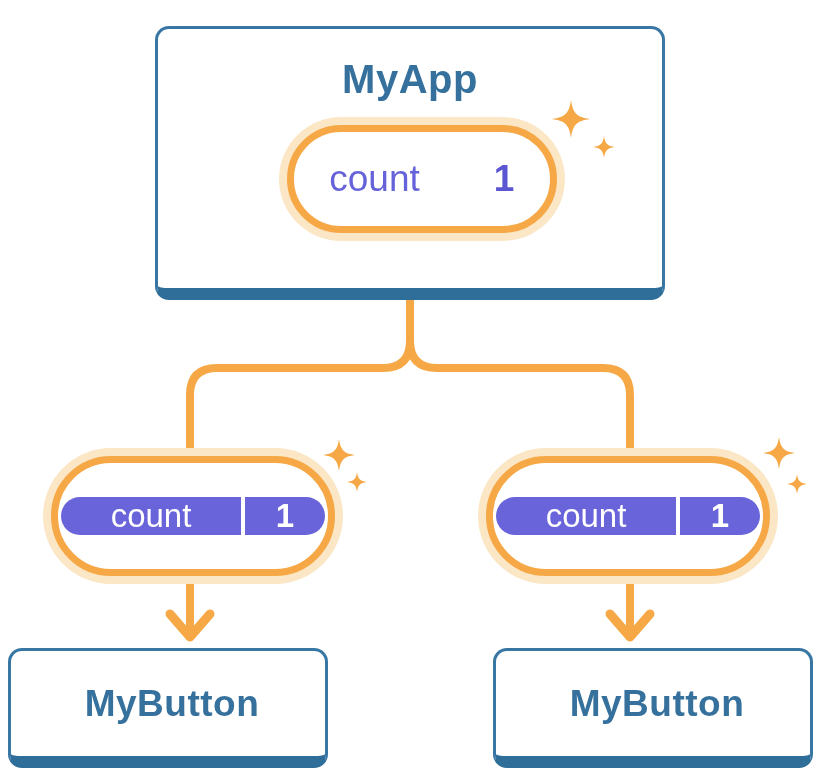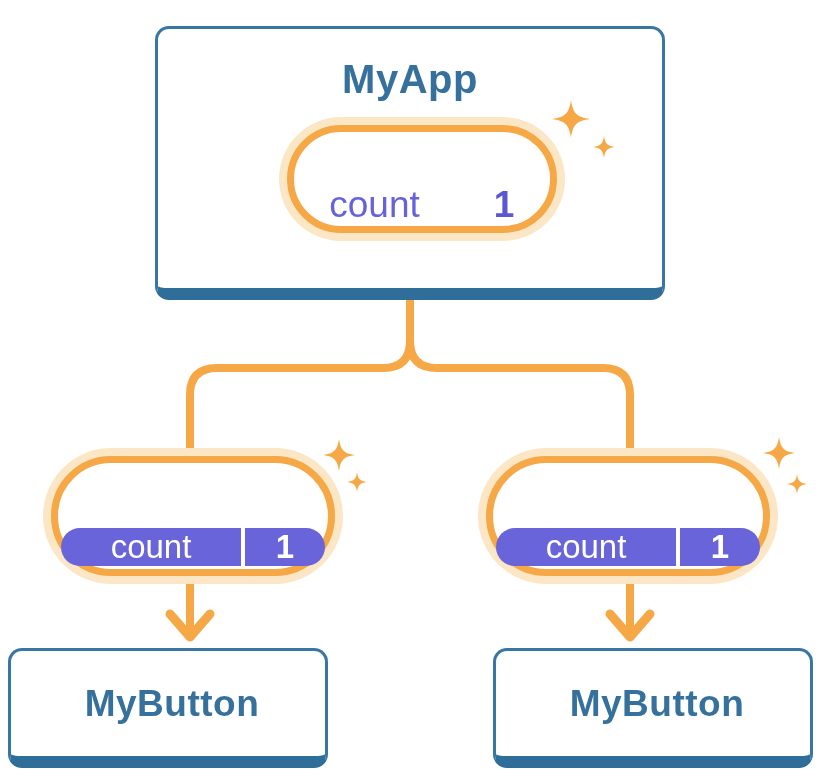--- a/index.html
+++ b/index.html
@@ -47,21 +47,21 @@
   .child-card-right { left: 493px; top: 648px; width: 320px; height: 120px; }
 
   
   .pill {
     position: absolute;
     box-sizing: border-box;
     border: 7px solid var(--accent-orange, #F5A845);
     background: #ffffff;
     box-shadow: 0 0 0 8px var(--accent-orange-light, #FBE7C6);
     display: flex;
-    align-items: flex-end;
+    align-items: center;
     z-index: 3;
   }
   .pill-light { left: 287px; top: 125px; width: 270px; height: 108px; border-radius: 54px; }
   .pill-light .pill-label {
     flex: 1; display: flex; align-items: center; justify-content: center;
     color: var(--purple-text, #6663DA); font-size: 37px;
   }
   .pill-light .pill-divider { width: 3px; background: var(--accent-orange, #F5A845); }
   .pill-light .pill-value {
     width: 92px; display: flex; align-items: center; justify-content: center;

